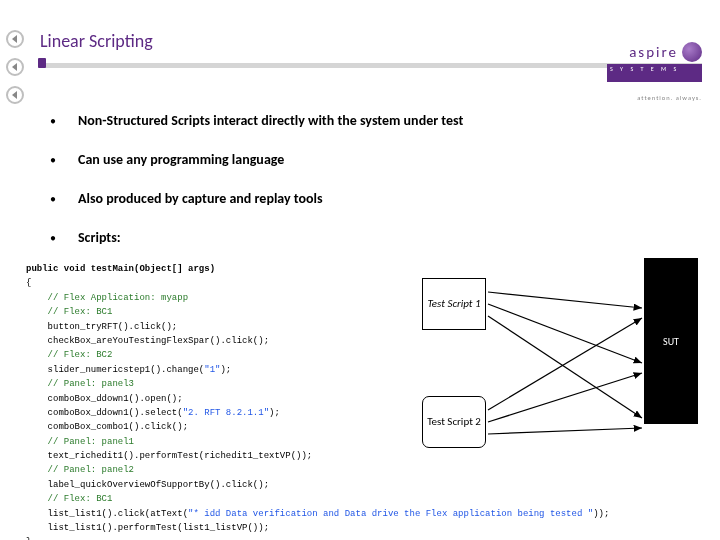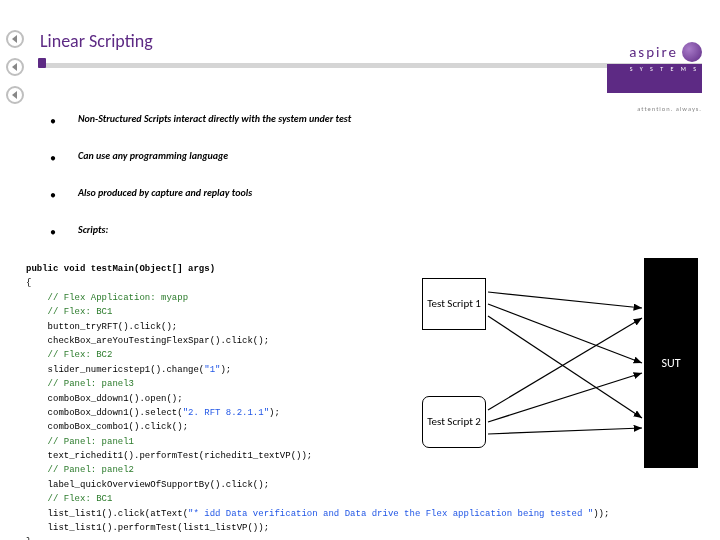--- a/index.html
+++ b/index.html
@@ -96,22 +96,22 @@
     width: 20px; height: 20px;
     border-radius: 50%;
     background: radial-gradient(circle at 35% 35%, #a97cc9, #5d2a84);
     position: relative;
   }
   .logo-sub {
     background: #5d2a84;
     color: #fff;
     font-size: 6px;
     letter-spacing: 3px;
-    padding: 1px 3px 20px;
-    text-align: right;
+    padding: 1px 3px 9px;
+    text-align: left;
     width: 95px;
     margin-top: 2px;
   }
   .logo-tag {
     color: #888;
     font-size: 6.5px;
     letter-spacing: 1px;
     margin-top: 12px;
   }
 
@@ -128,23 +128,22 @@
     margin-bottom: 22px;
   }
   .bdot {
     width: 6px;
     text-align: center;
     font-size: 12px;
     line-height: 1;
     padding-top: 3px;
   }
   .btxt {
-    font-size: 10px;
+    font-size: 14px;
     font-weight: 700;
-    font-style: italic;
   }
 
   
   .code {
     position: absolute;
     left: 26px;
     top: 262px;
     width: 380px;
     font-family: Consolas, "Courier New", monospace;
     font-size: 9px;
@@ -169,34 +168,34 @@
     background: #fff;
     width: 64px;
     height: 52px;
     font-size: 11px;
     display: flex;
     align-items: center;
     justify-content: center;
     text-align: center;
     line-height: 1.2;
   }
-  .tbox1 { left: 4px; top: 20px; }
+  .tbox1 { left: 4px; top: 20px; font-style: italic; }
   .tbox2 { left: 4px; top: 138px; border-radius: 7px; }
   .sut {
     position: absolute;
     right: 0;
     top: 0;
     width: 54px;
-    height: 210px;
+    height: 166px;
     background: #000;
     color: #fff;
     display: flex;
     align-items: center;
     justify-content: center;
-    font-size: 12px;
+    font-size: 10px;
   }
   .diagram svg {
     position: absolute;
     left: 0; top: 0;
     width: 280px; height: 215px;
   }
 </style>
 </head>
 <body>
 

